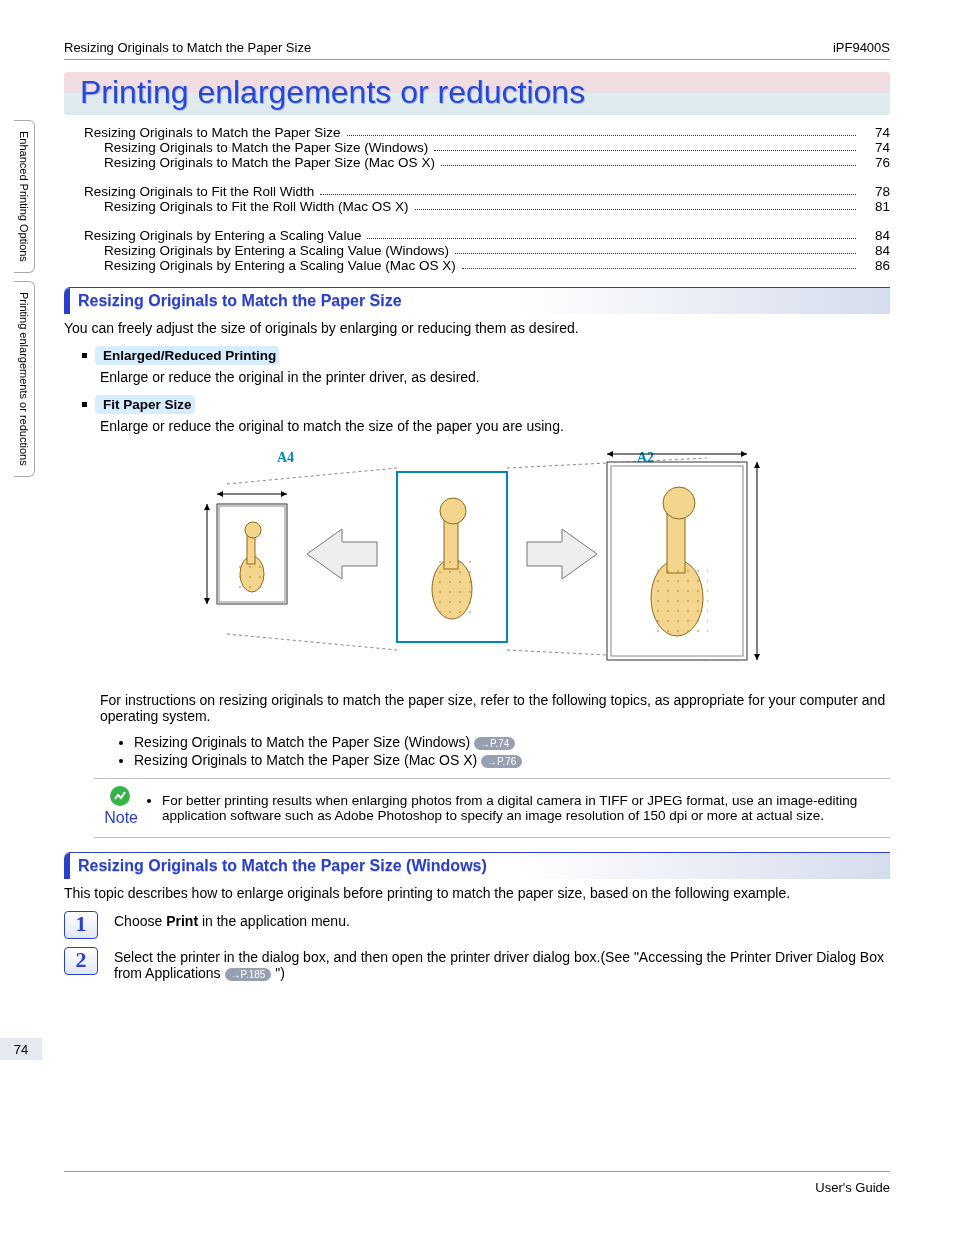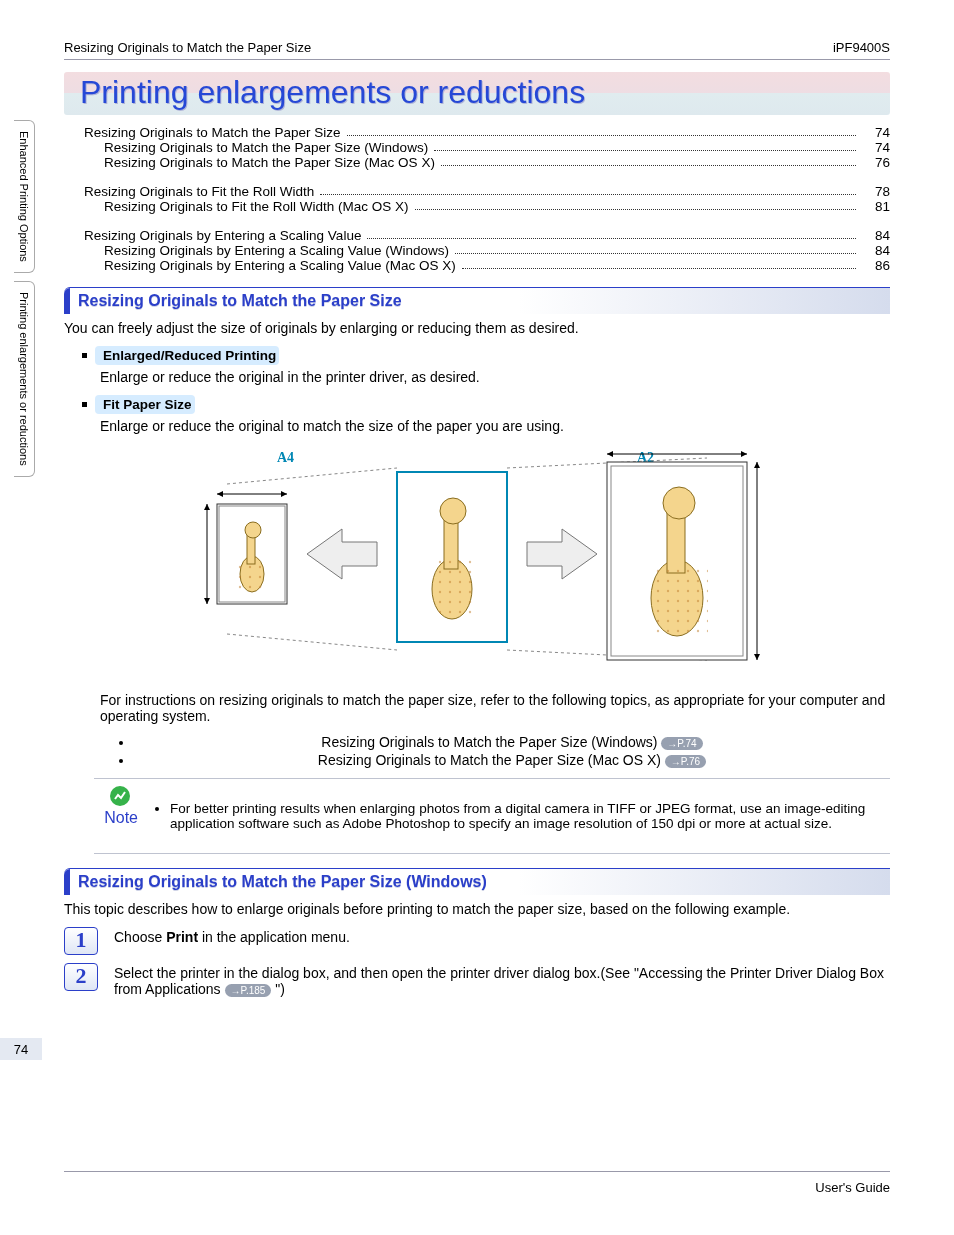--- a/index.html
+++ b/index.html
@@ -113,21 +113,21 @@
     border-radius:4px;
     padding:2px 3px 2px 8px;
     font-weight:bold;
     font-size:13.5px;
   }
   .indent-para { margin:4px 0 10px 36px; font-size:14px; }
   
   .diagram { margin: 6px auto 24px; width: 620px; font-family: Liberation Serif, serif; }
   
   ul.simple { margin:4px 0 10px 48px; padding:0; }
-  ul.simple li { margin:2px 0; font-size:14px; list-style-type: disc; text-align: center;}
+  ul.simple li { margin:2px 0; font-size:14px; list-style-type: disc;}
   .ref-badge{
     display:inline-block;
     background:#97a0b0;
     color:#fff;
     font-size:10px;
     border-radius:8px;
     padding:1px 6px;
     vertical-align:middle;
   }
   
@@ -140,21 +140,21 @@
     align-items:flex-start;
   }
   .note-icon{
     width:36px;
     text-align:right;
     font-size:16px;
     color:#2b3fc9;
   }
   .note-icon svg{display:block;margin:0 auto 2px;}
   .note-text{flex:1;font-size:13.5px;}
-  .note-text ul{margin:16px;padding-left:16px;}
+  .note-text ul{margin:8px;padding-left:16px;}
   
   .step { display:flex; margin:8px 0 4px 0; }
   .step-num {
     width:32px;height:26px;
     border:1px solid #2b3fc9;
     background:linear-gradient(#fff,#dfe6f5);
     border-radius:4px;
     font-family:"Times New Roman",serif;
     font-size:22px;
     font-weight:bold;

